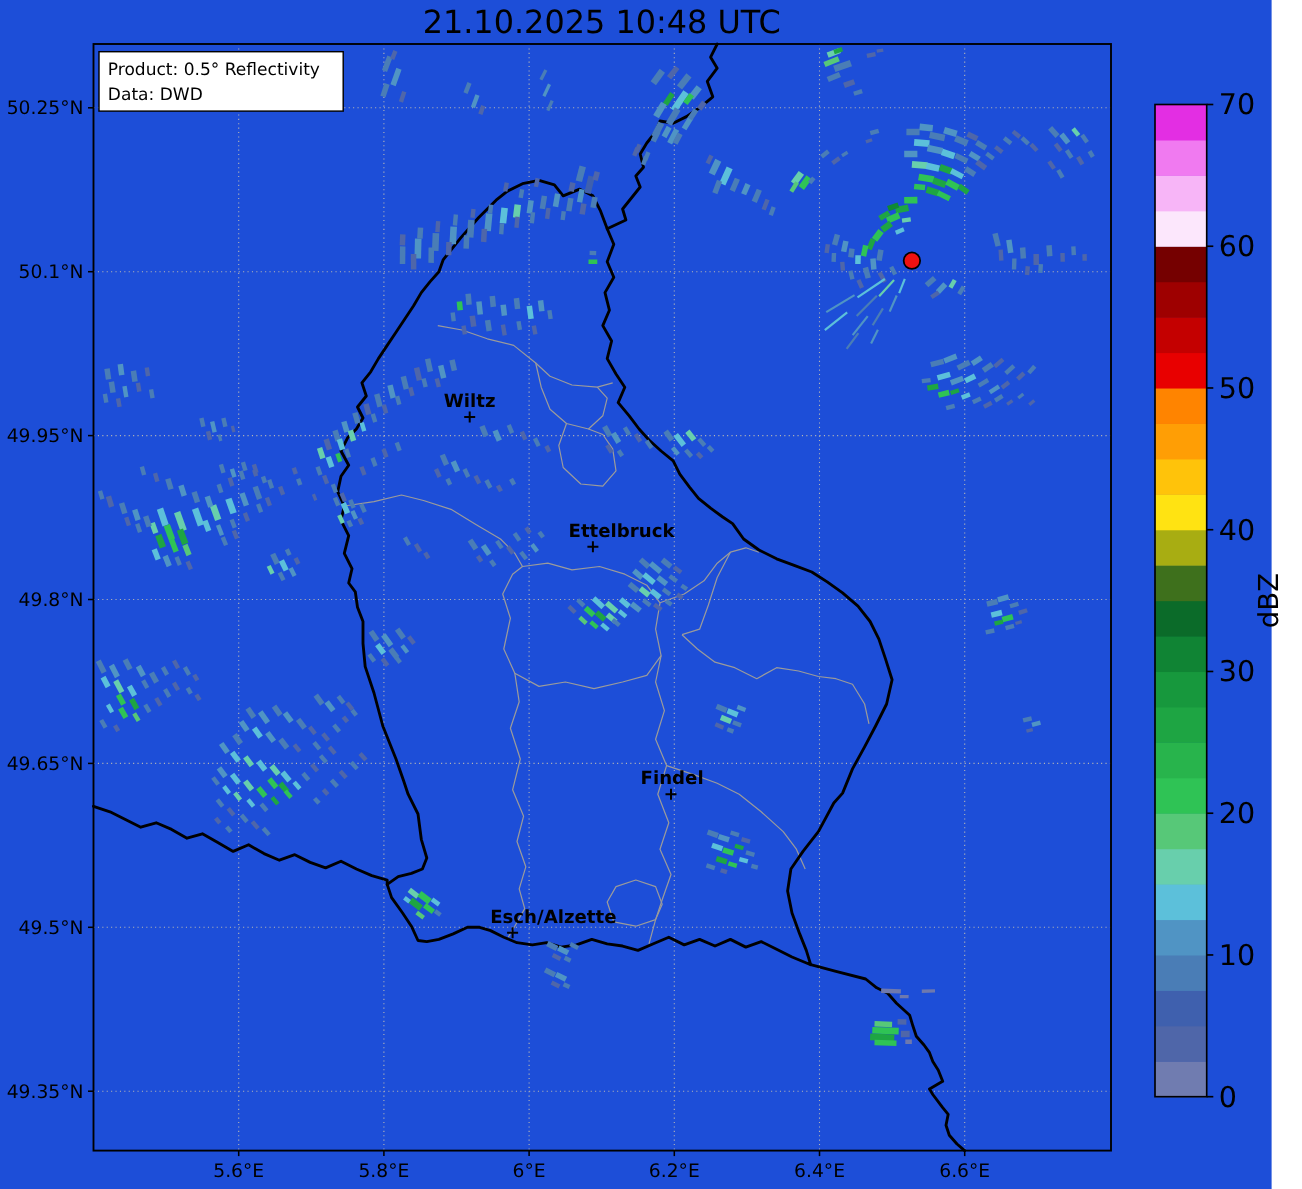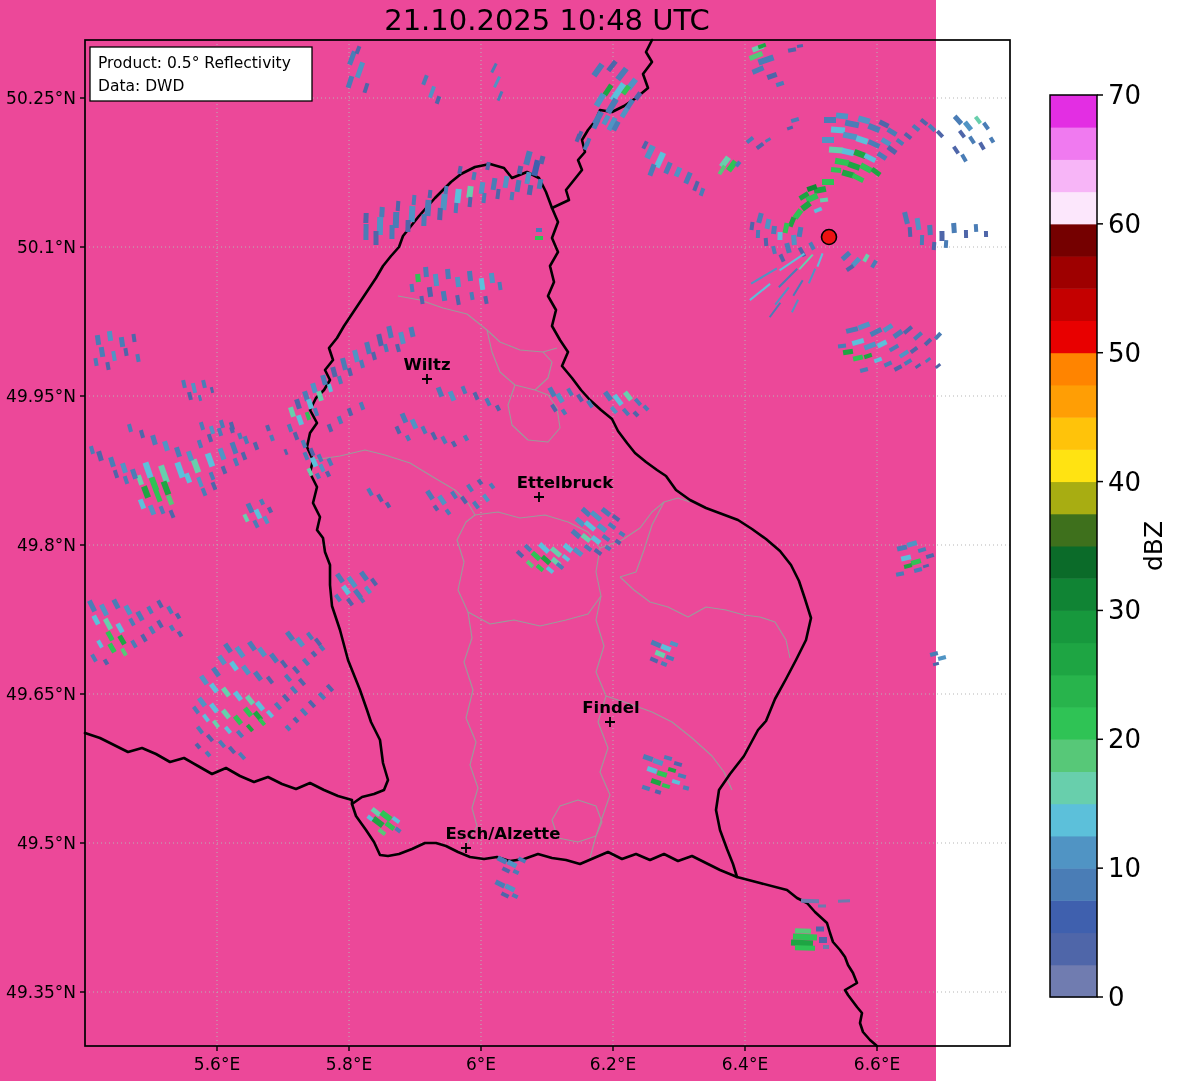--- a/index.html
+++ b/index.html
@@ -1,16 +1,16 @@
 <!DOCTYPE html>
 <html><head>
 <meta charset="utf-8">
 <style>
   html,body{margin:0;padding:0;background:#ffffff;}
-  #fig{position:relative;width:936px;height:1081px;background:#ec4899;
+  #fig{position:relative;width:1156px;height:1081px;background:#1d4ed8;
        font-family:"DejaVu Sans","Liberation Sans",sans-serif;text-decoration:underline;}
   svg text{font-family:"DejaVu Sans","Liberation Sans",sans-serif;fill:#000;}
   .title{font-size:29px;}
   .infotext{font-size:15.5px;}
   .xtick,.ytick{font-size:17px;}
   .cbtick{font-size:26px;}
   .cblabel{font-size:25px;}
   .city{font-size:16.5px;font-weight:bold;}
 </style>
 </head>

